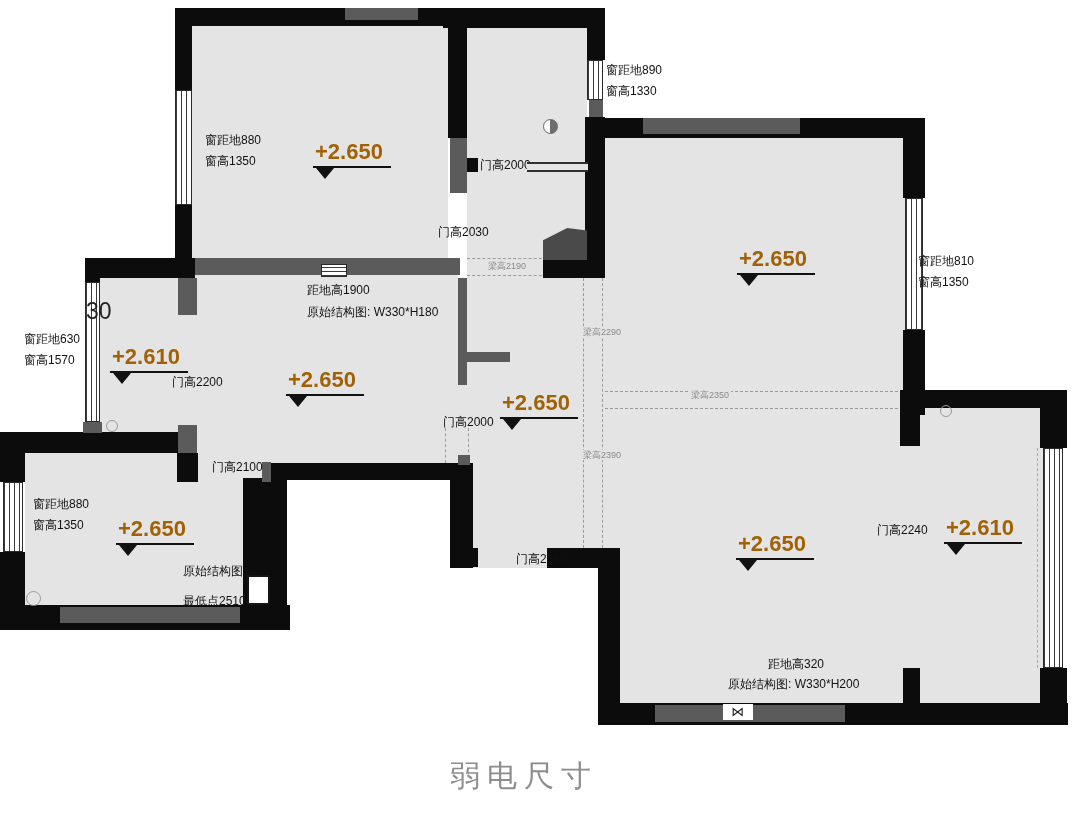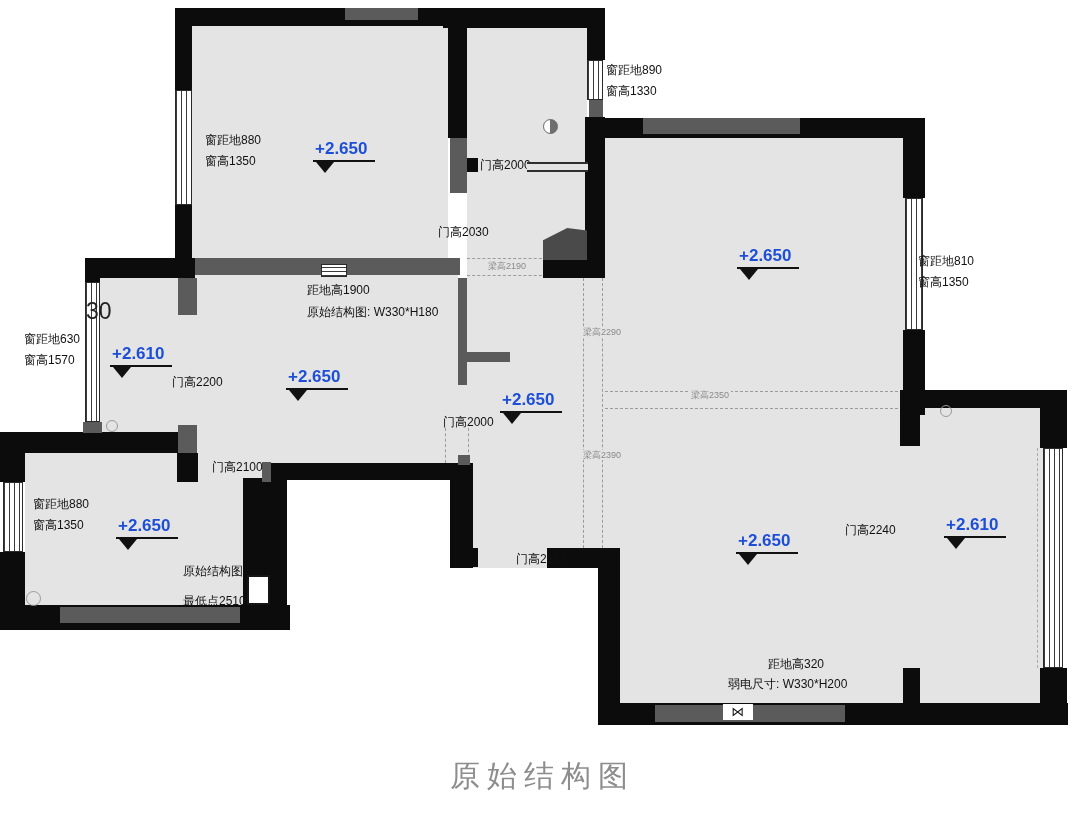--- a/index.html
+++ b/index.html
@@ -7,21 +7,21 @@
   .plan{position:relative;width:1080px;height:826px;background:#fff;overflow:hidden}
   .f{position:absolute;background:#e4e4e4}
   .w{position:absolute;background:#0c0c0c}
   .g{position:absolute;background:#5b5b5b}
   .win{position:absolute;background:repeating-linear-gradient(90deg,#3a3a3a 0 1px,#fff 1px 5px);border:1px solid #2a2a2a;box-sizing:border-box}
   .winh{position:absolute;background:repeating-linear-gradient(0deg,#3a3a3a 0 1px,#fff 1px 4px);border:1px solid #2a2a2a;box-sizing:border-box}
   .dh{position:absolute;border-top:1px dashed #9b9b9b}
   .dv{position:absolute;border-left:1px dashed #9b9b9b}
   .lbl{position:absolute;font-size:12px;color:#111;white-space:nowrap;line-height:1.25}
   .beam{position:absolute;font-size:9px;color:#8a8a8a;background:#e4e4e4;padding:0 2px;white-space:nowrap;line-height:1.15;z-index:5}
-  .elev{position:absolute;color:#1d4ed8;font-size:17px;font-weight:600;z-index:4}
+  .elev{position:absolute;color:#a16207;font-size:22px;font-weight:600;z-index:4}
   .elev .t{display:block;border-bottom:2px solid #111;padding:0 8px 1px 2px}
   .elev .tri{display:block;width:0;height:0;border-left:9px solid transparent;border-right:9px solid transparent;border-top:11px solid #111;margin-left:3px}
   .circ{position:absolute;border:1px solid #9a9a9a;border-radius:50%;background:transparent}
   .half{border:1px solid #666;background:linear-gradient(90deg,#fff 50%,#6e6e6e 50%)}
   .notch{position:absolute;background:#fff;border:2px solid #151515;box-sizing:border-box}
   .doorline{position:absolute;background:#e4e4e4;border-top:2px solid #2f2f2f;border-bottom:2px solid #2f2f2f;box-sizing:border-box}
   .bowtie{position:absolute;background:#fff;color:#141414;font-size:13px;line-height:15px;text-align:center;z-index:6}
   .gq{position:absolute;background:#4a4a4a;clip-path:polygon(0 38%,55% 0,100% 8%,100% 100%,0 100%)}
   .dim60{position:absolute;font-size:23px;color:#222;z-index:4}
   .title{position:absolute;font-size:30px;letter-spacing:7px;color:#8d8d8d;font-family:"DejaVu Sans",sans-serif}
@@ -162,23 +162,23 @@
   <span class="lbl" style="left:172px;top:375px">门高2200</span>
   <span class="lbl" style="left:307px;top:283px">距地高1900</span>
   <span class="lbl" style="left:307px;top:305px">原始结构图: W330*H180</span>
   <span class="lbl" style="left:443px;top:415px">门高2000</span>
   <span class="lbl" style="left:212px;top:460px;z-index:6">门高2100</span>
   <span class="lbl" style="left:33px;top:497px">窗距地880</span>
   <span class="lbl" style="left:33px;top:518px">窗高1350</span>
   <span class="lbl" style="left:183px;top:564px">原始结构图，</span>
   <span class="lbl" style="left:183px;top:594px">最低点2510</span>
   <span class="lbl" style="left:516px;top:552px">门高2180</span>
-  <span class="lbl" style="left:845px;top:523px">门高2240</span>
+  <span class="lbl" style="left:877px;top:523px">门高2240</span>
   <span class="lbl" style="left:768px;top:657px">距地高320</span>
-  <span class="lbl" style="left:728px;top:677px">弱电尺寸: W330*H200</span>
+  <span class="lbl" style="left:728px;top:677px">原始结构图: W330*H200</span>
 
   <span class="beam" style="left:486px;top:261px">梁高2190</span>
   <span class="beam" style="left:581px;top:327px">梁高2290</span>
   <span class="beam" style="left:689px;top:390px">梁高2350</span>
   <span class="beam" style="left:581px;top:450px">梁高2390</span>
 
-  <div class="title" style="left:450px;top:756px">原始结构图</div>
+  <div class="title" style="left:450px;top:756px">弱电尺寸</div>
 </div>
 
 </body></html>

